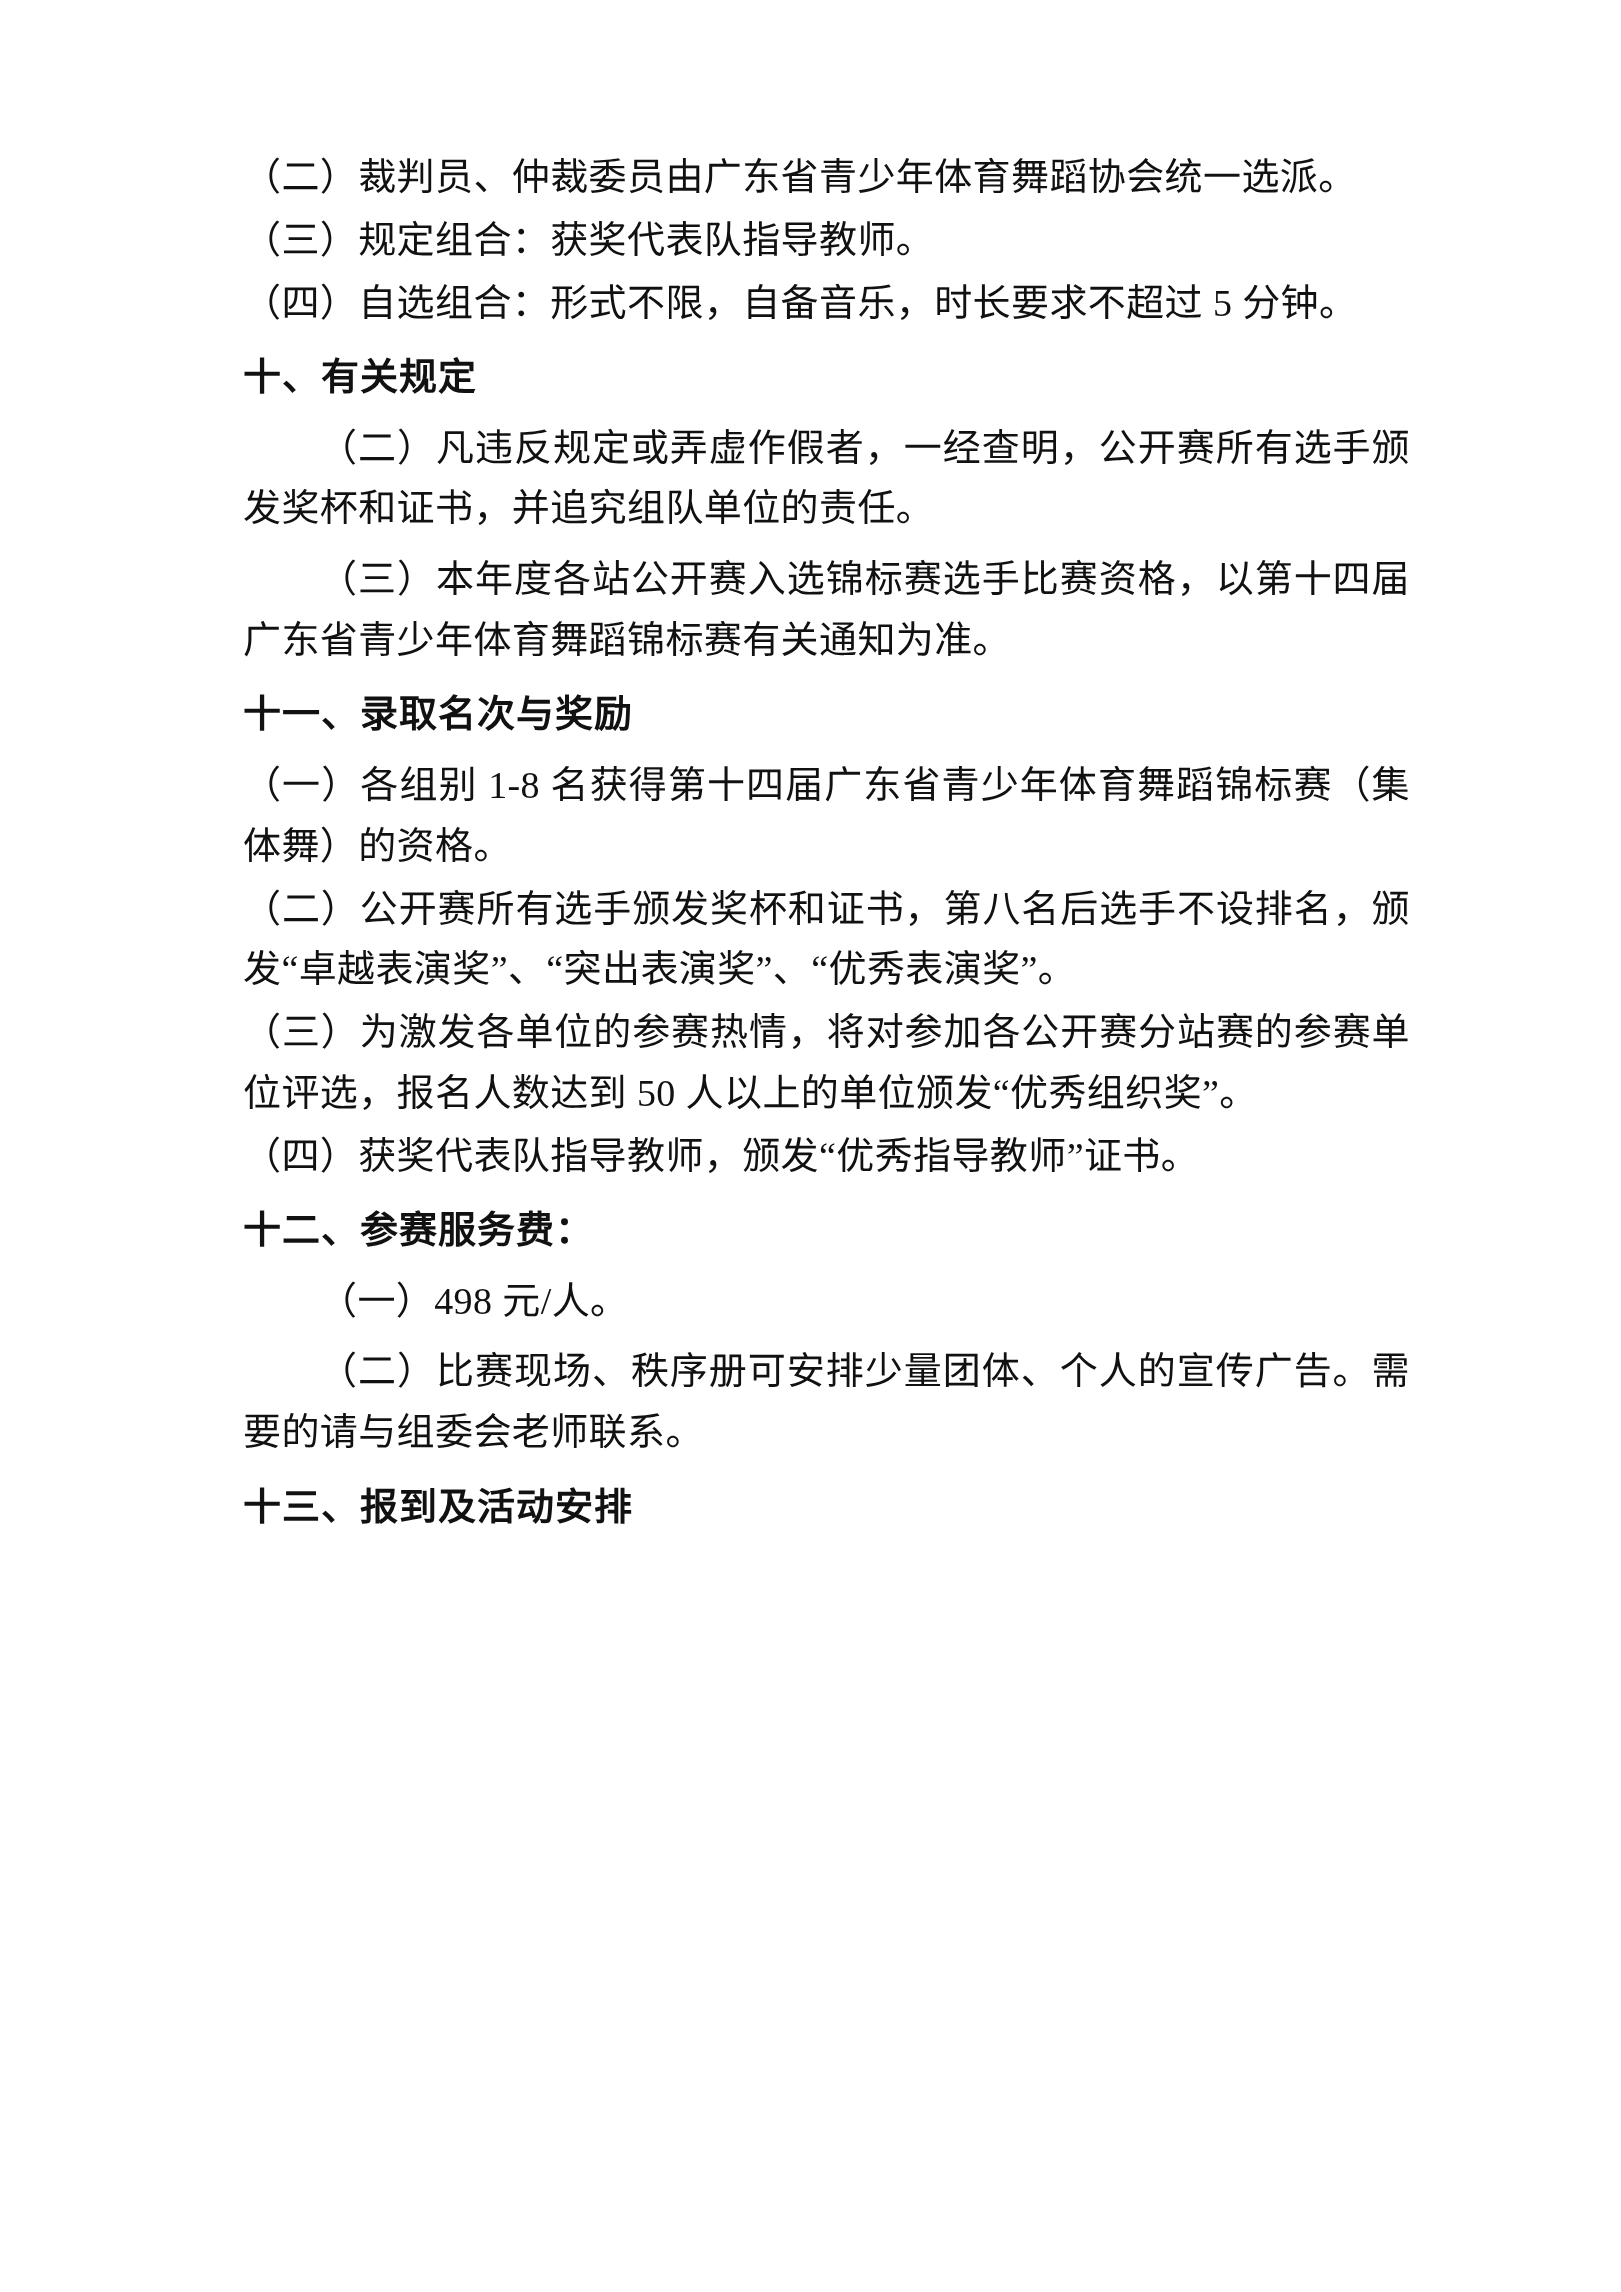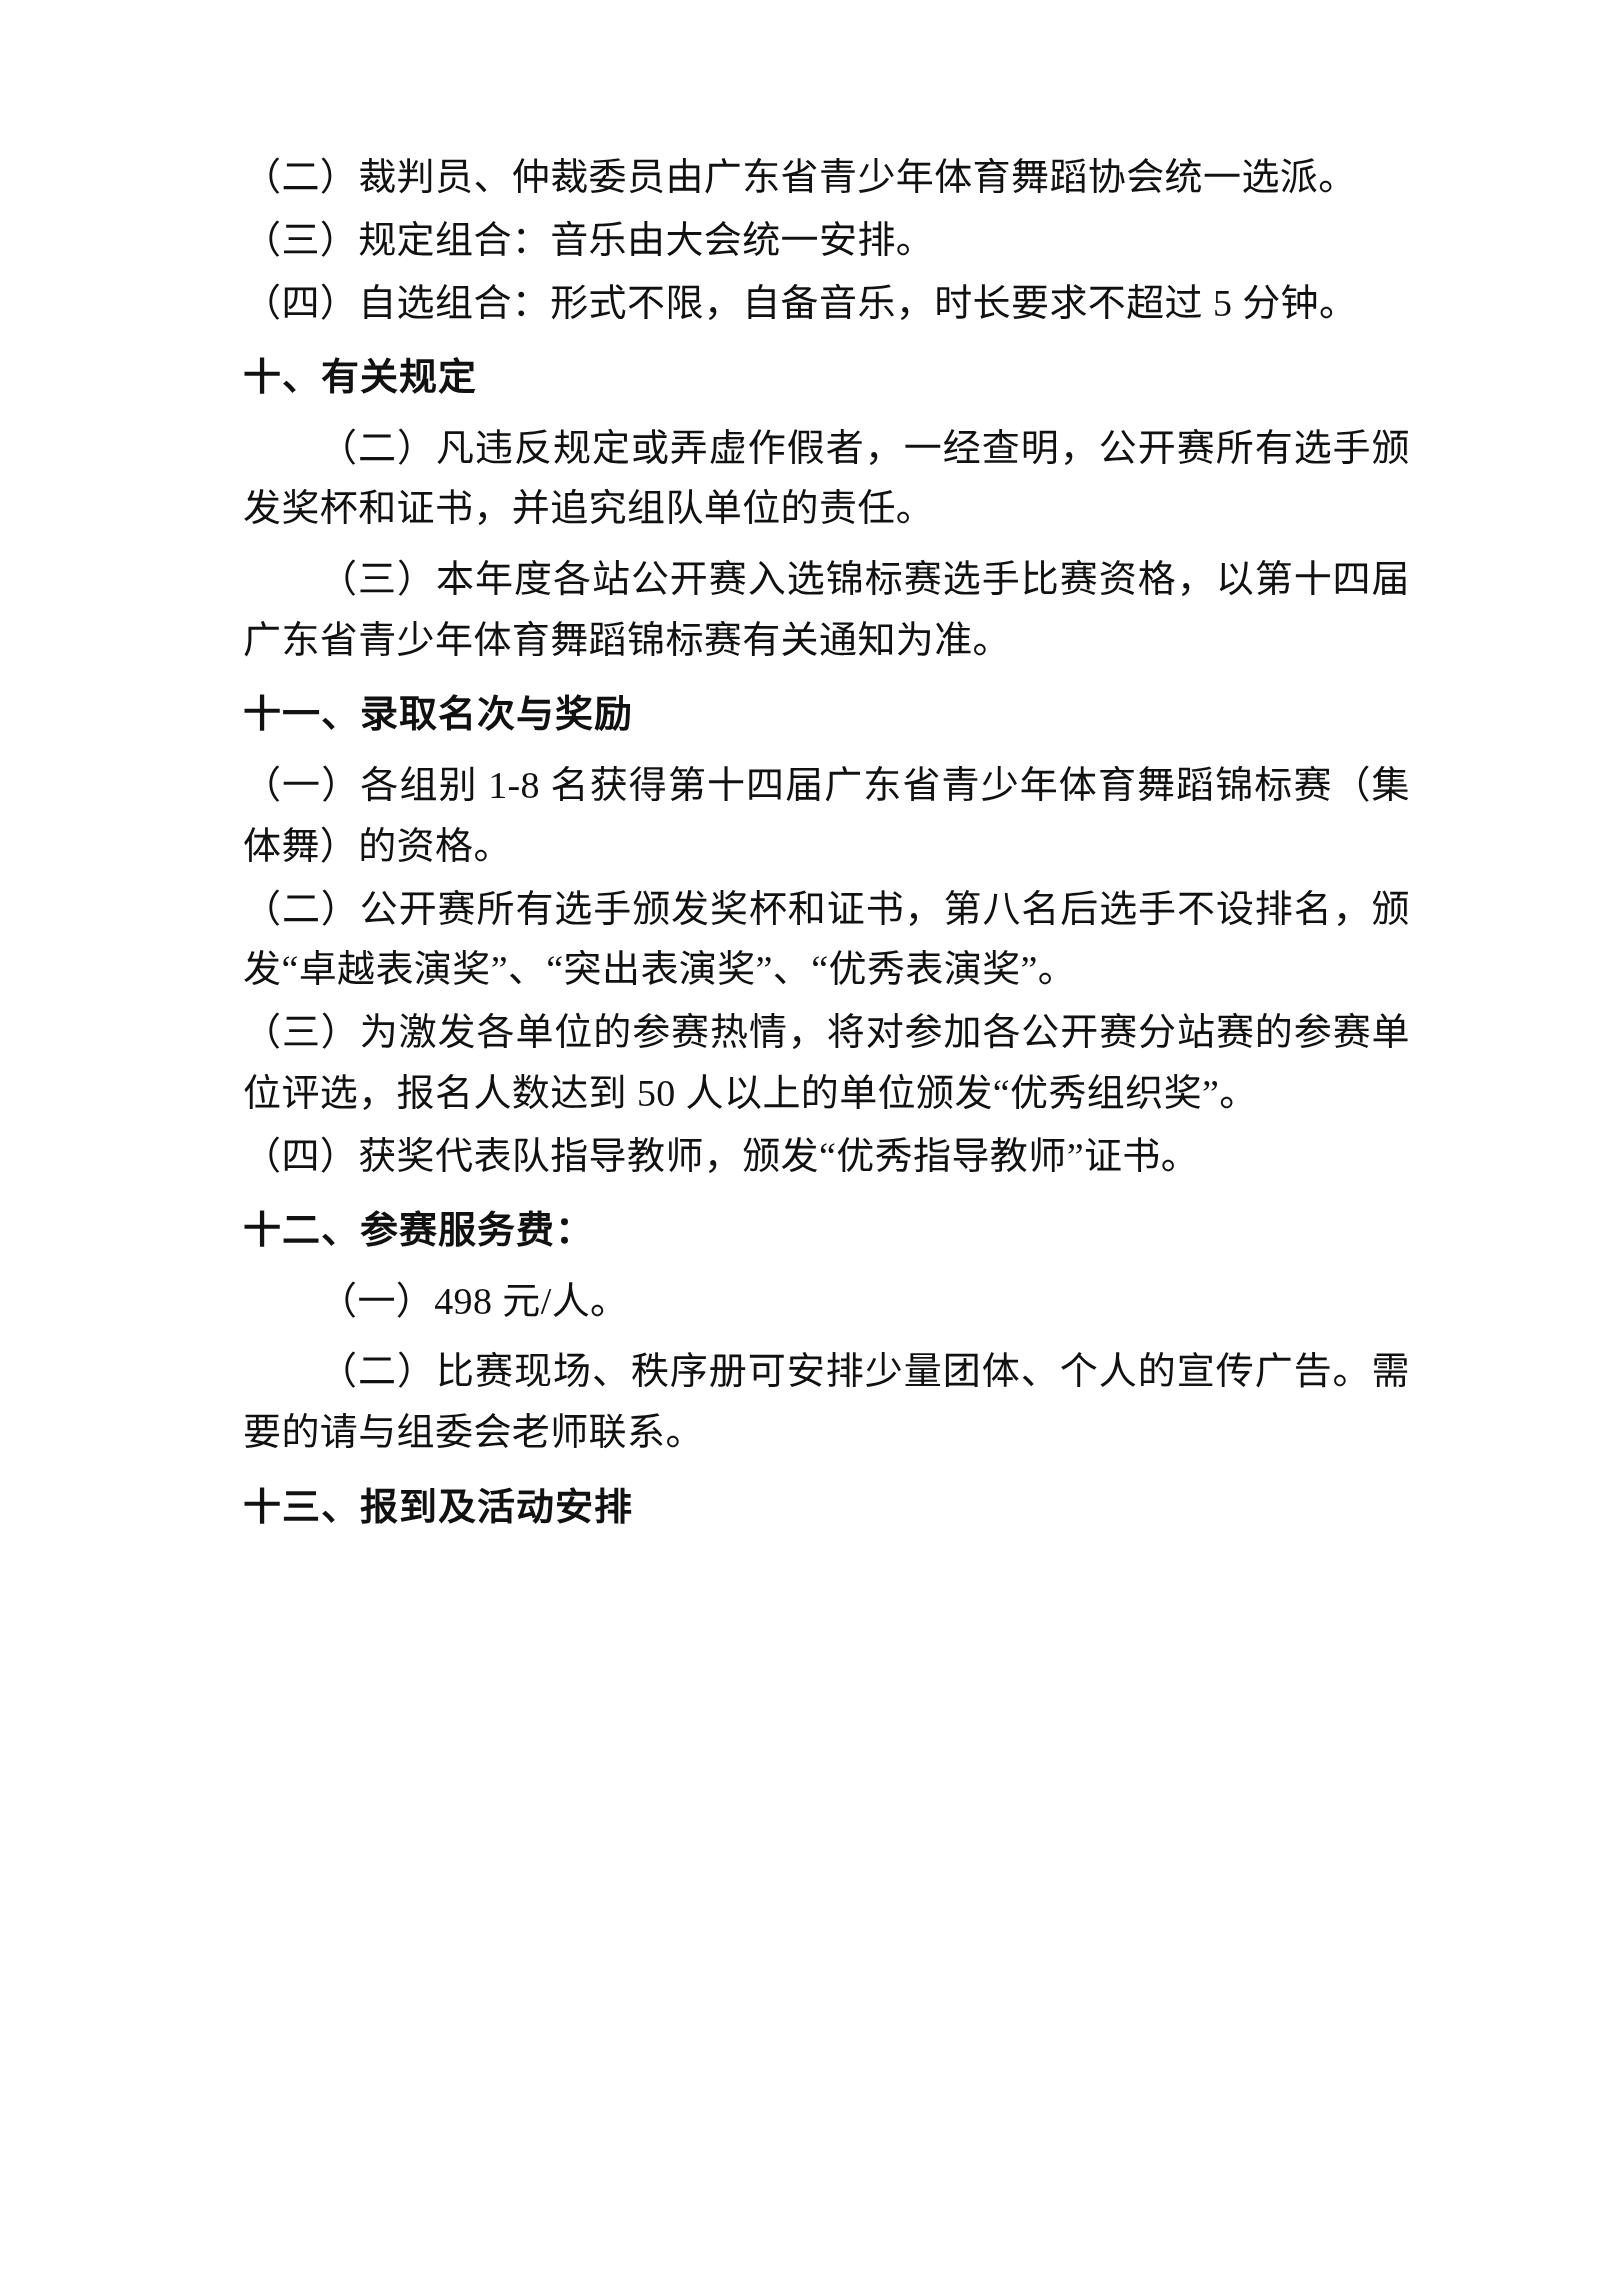--- a/index.html
+++ b/index.html
@@ -55,21 +55,21 @@
   .gap-sm { margin-bottom: 9.8px; }
 </style>
 </head>
 <body>
 
 <div class="page">
   <div class="doc-body">
 
     <p class="p-flush tight">（二）裁判员、仲裁委员由广东省青少年体育舞蹈协会统一选派。</p>
 
-    <p class="p-flush tight">（三）规定组合：音乐由大会统一安排。</p>
+    <p class="p-flush tight">（三）规定组合：获奖代表队指导教师。</p>
 
     <p class="p-flush gap-sm">（四）自选组合：形式不限，自备音乐，时长要求不超过 5 分钟。</p>
 
     <p class="heading">十、有关规定</p>
 
 
     <p class="p-indent gap-sm">（二）凡违反规定或弄虚作假者，一经查明，公开赛所有选手颁发奖杯和证书，并追究组队单位的责任。</p>
 
     <p class="p-indent gap-sm">（三）本年度各站公开赛入选锦标赛选手比赛资格，以第十四届广东省青少年体育舞蹈锦标赛有关通知为准。</p>
 

